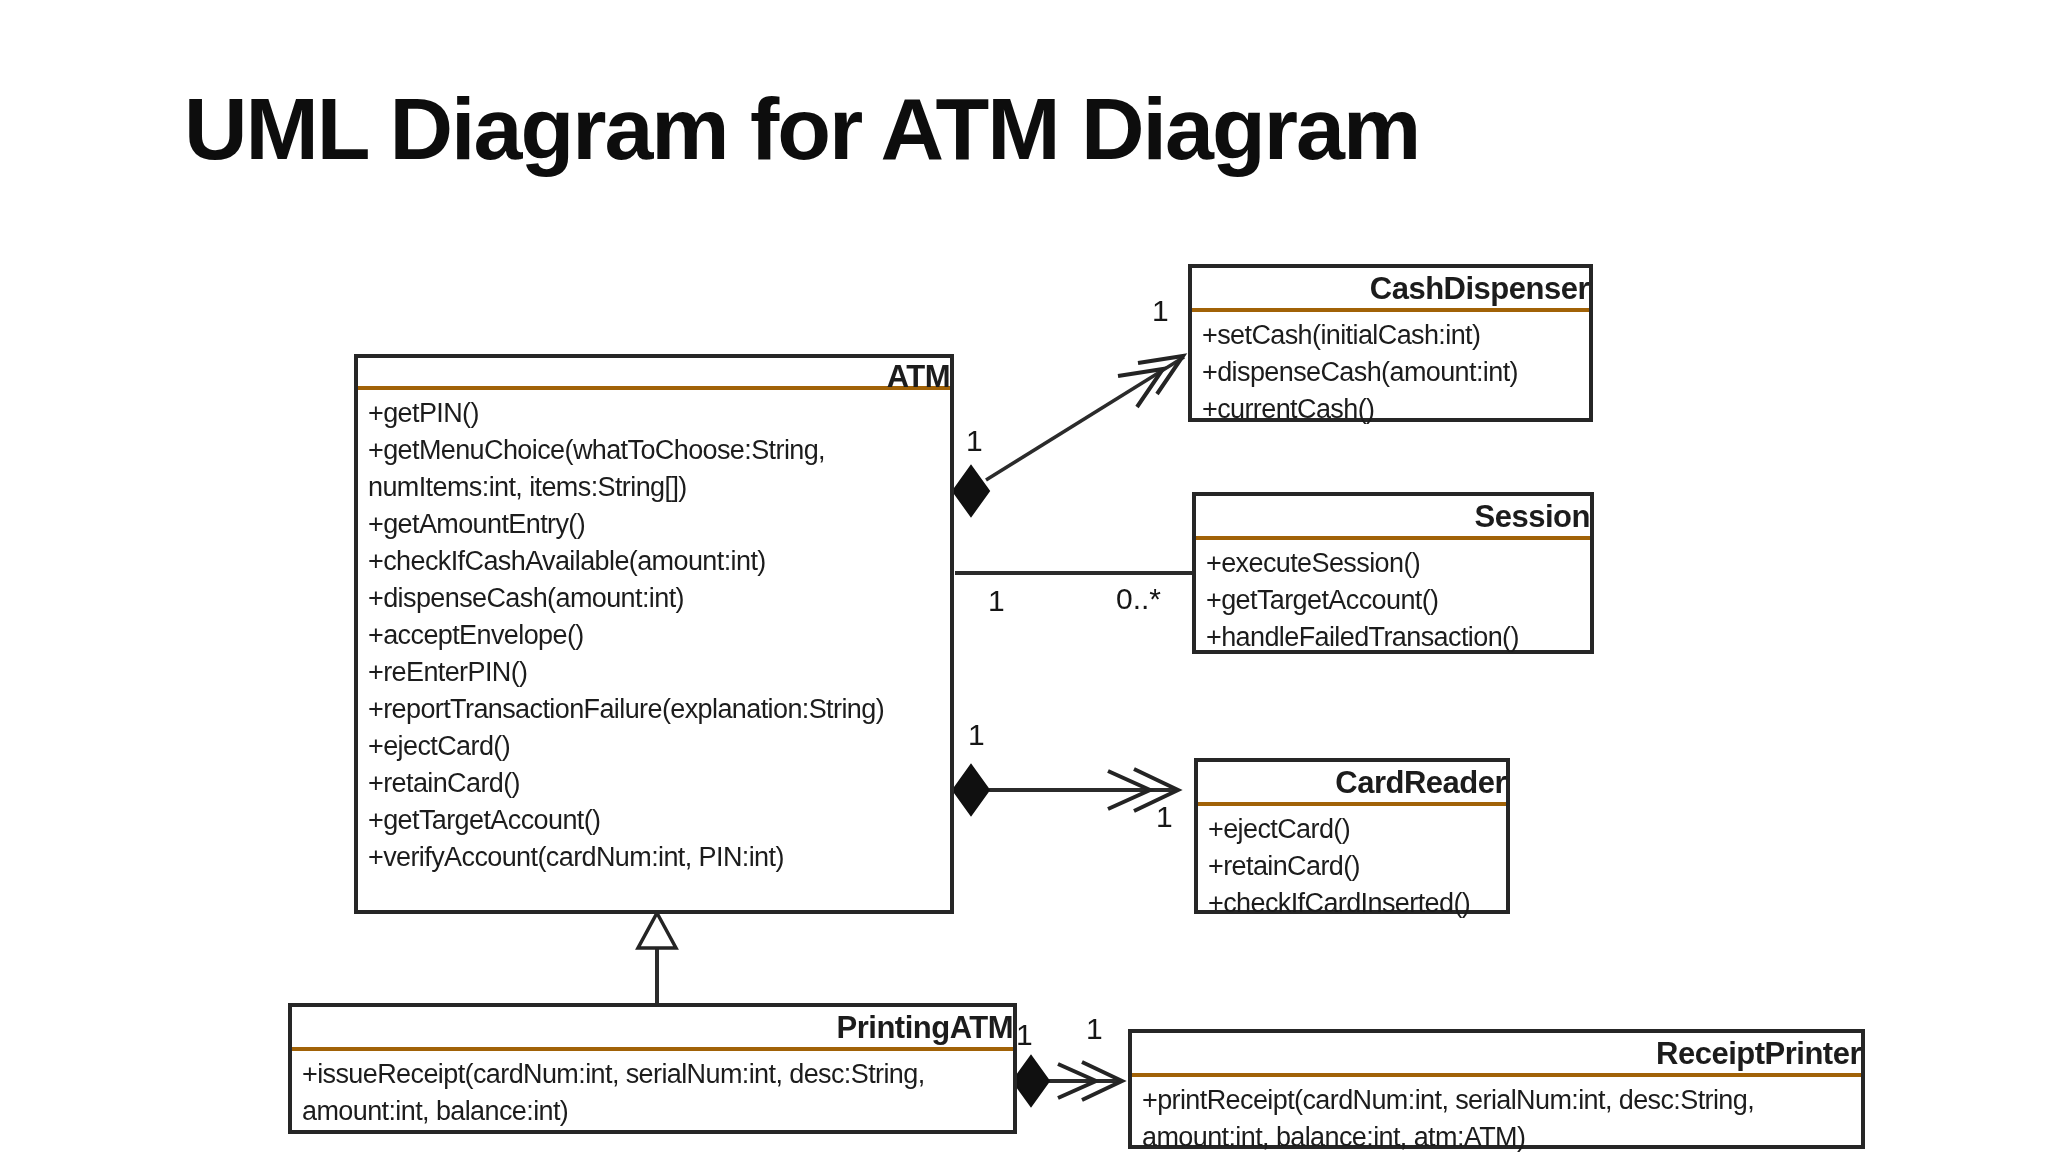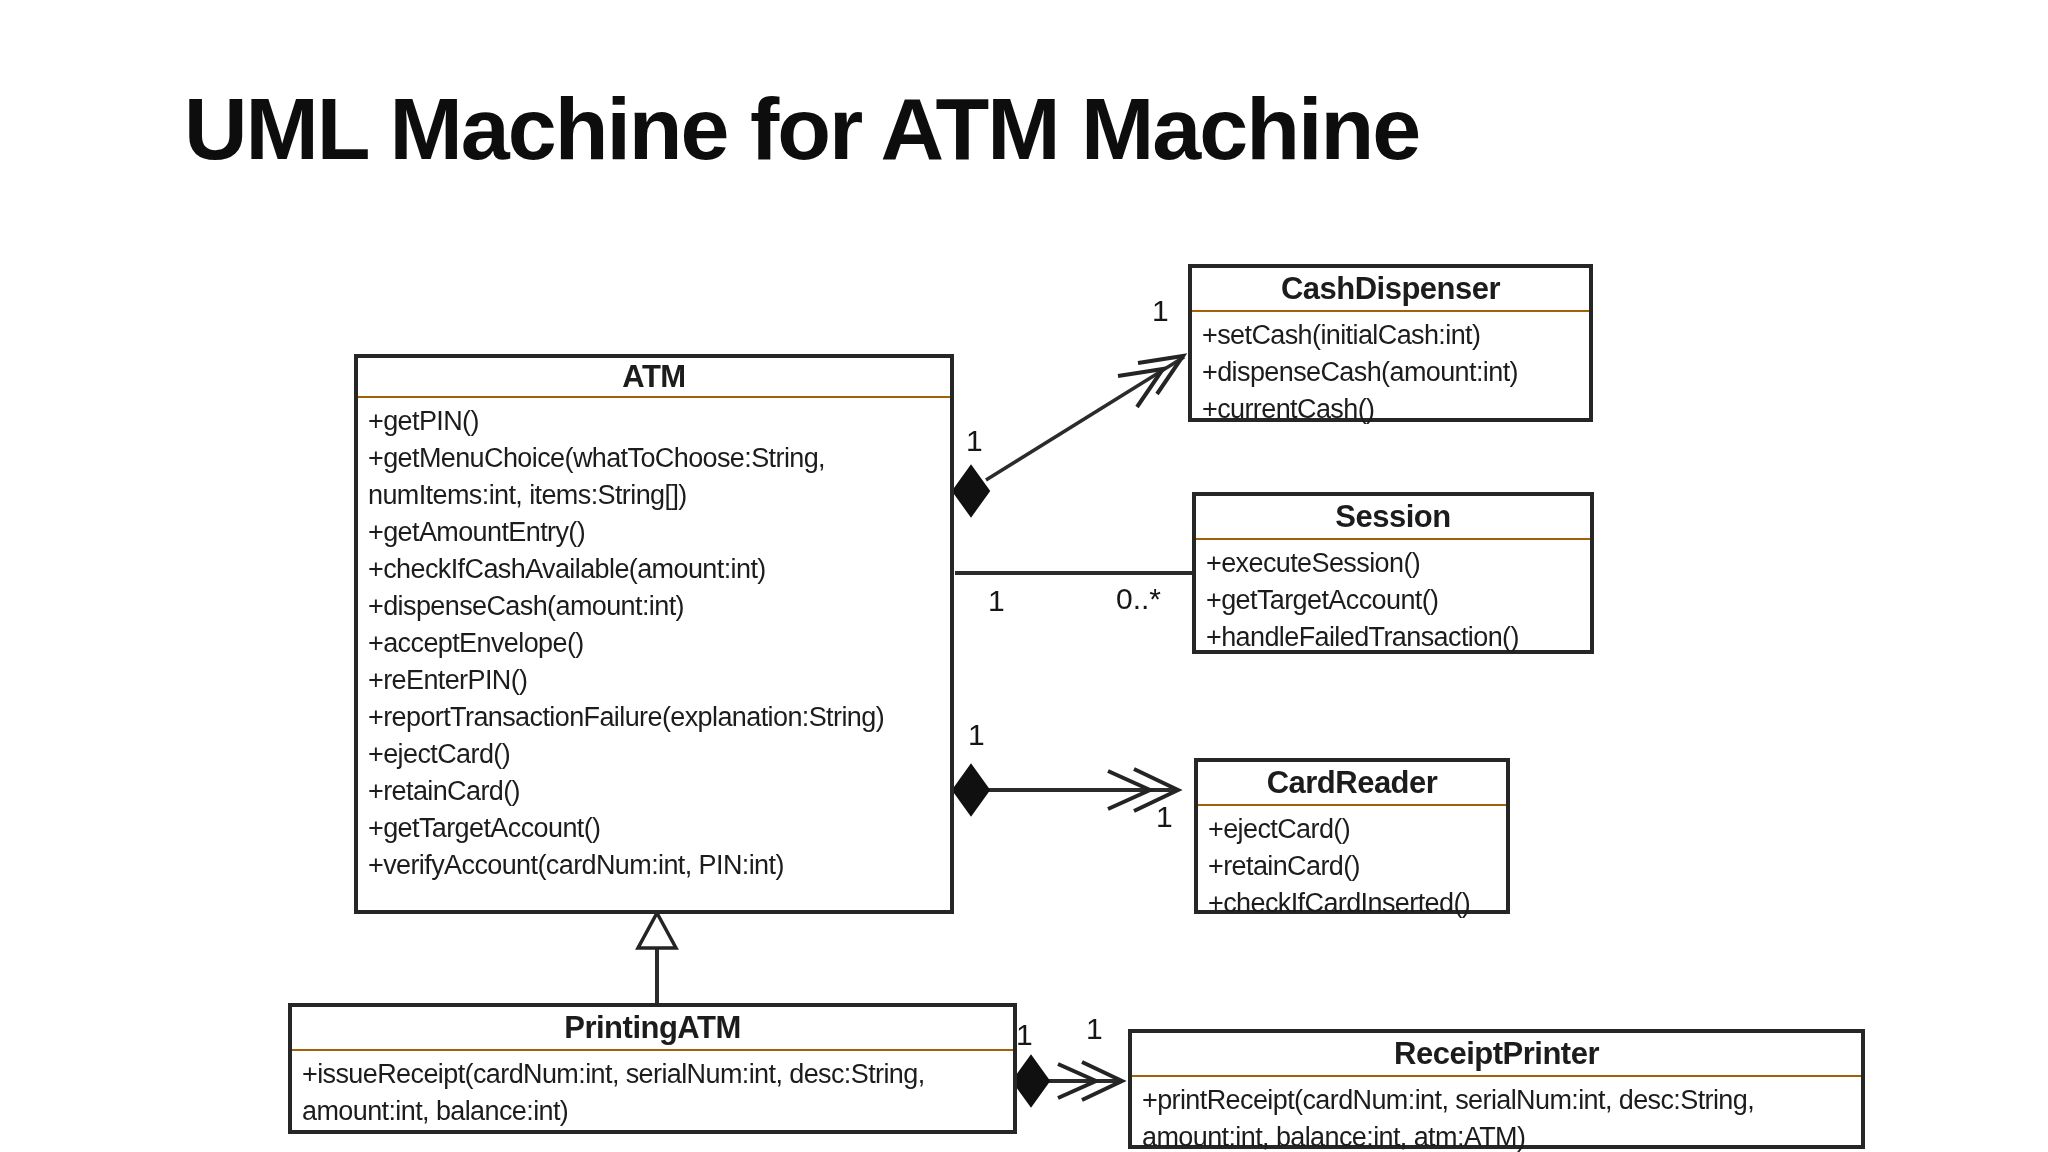--- a/index.html
+++ b/index.html
@@ -28,25 +28,25 @@
   }
   .uml-class {
     position: absolute;
     background: #ffffff;
     border: 4px solid #262626;
     box-sizing: border-box;
   }
   .uml-class-name {
     height: 44px;
     line-height: 42px;
-    text-align: center;
+    text-align: right;
     font-weight: bold;
     font-size: 31px;
     letter-spacing: -0.5px;
-    border-bottom: 2px solid #a16207;
+    border-bottom: 4px solid #a16207;
     box-sizing: border-box;
     overflow: visible;
   }
   .uml-methods {
     padding: 5px 24px 0 10px;
     font-size: 27px;
     line-height: 37px;
     letter-spacing: -0.6px;
     white-space: pre-wrap;
     overflow: visible;
@@ -63,21 +63,21 @@
     left: 0;
     top: 0;
     pointer-events: none;
   }
 </style>
 </head>
 <body>
 
 <div id="canvas">
 
-  <div id="page-title">UML Machine for ATM Machine</div>
+  <div id="page-title">UML Diagram for ATM Diagram</div>
 
   <svg id="relationship-layer" width="2048" height="1152" viewBox="0 0 2048 1152">
 
     <g>
       <line x1="986" y1="480" x2="1184" y2="357" stroke="#2b2b2b" stroke-width="3.5"></line>
       <polygon points="953,491 971,466 989,491 971,516" fill="#101010" stroke="#101010" stroke-width="2"></polygon>
       <polyline points="1138,363 1183,356 1157,394" fill="none" stroke="#242424" stroke-width="4"></polyline>
       <polyline points="1118,376 1163,369 1137,407" fill="none" stroke="#242424" stroke-width="4"></polyline>
     </g>
 
@@ -99,21 +99,21 @@
 
     <g>
       <line x1="1048" y1="1081" x2="1120" y2="1081" stroke="#2b2b2b" stroke-width="4"></line>
       <polygon points="1013,1081 1031,1056 1049,1081 1031,1106" fill="#101010" stroke="#101010" stroke-width="2"></polygon>
       <polyline points="1082,1062 1122,1081 1082,1100" fill="none" stroke="#242424" stroke-width="4"></polyline>
       <polyline points="1058,1064 1096,1081 1058,1098" fill="none" stroke="#242424" stroke-width="4"></polyline>
     </g>
   </svg>
 
   <div class="uml-class" style="left:354px; top:354px; width:600px; height:560px;">
-    <div class="uml-class-name" style="height:40px; line-height:38px;">ATM</div>
+    <div class="uml-class-name" style="height:32px; line-height:38px;">ATM</div>
     <div class="uml-methods">+getPIN()
 +getMenuChoice(whatToChoose:String, numItems:int, items:String[])
 +getAmountEntry()
 +checkIfCashAvailable(amount:int)
 +dispenseCash(amount:int)
 +acceptEnvelope()
 +reEnterPIN()
 +reportTransactionFailure(explanation:String)
 +ejectCard()
 +retainCard()

